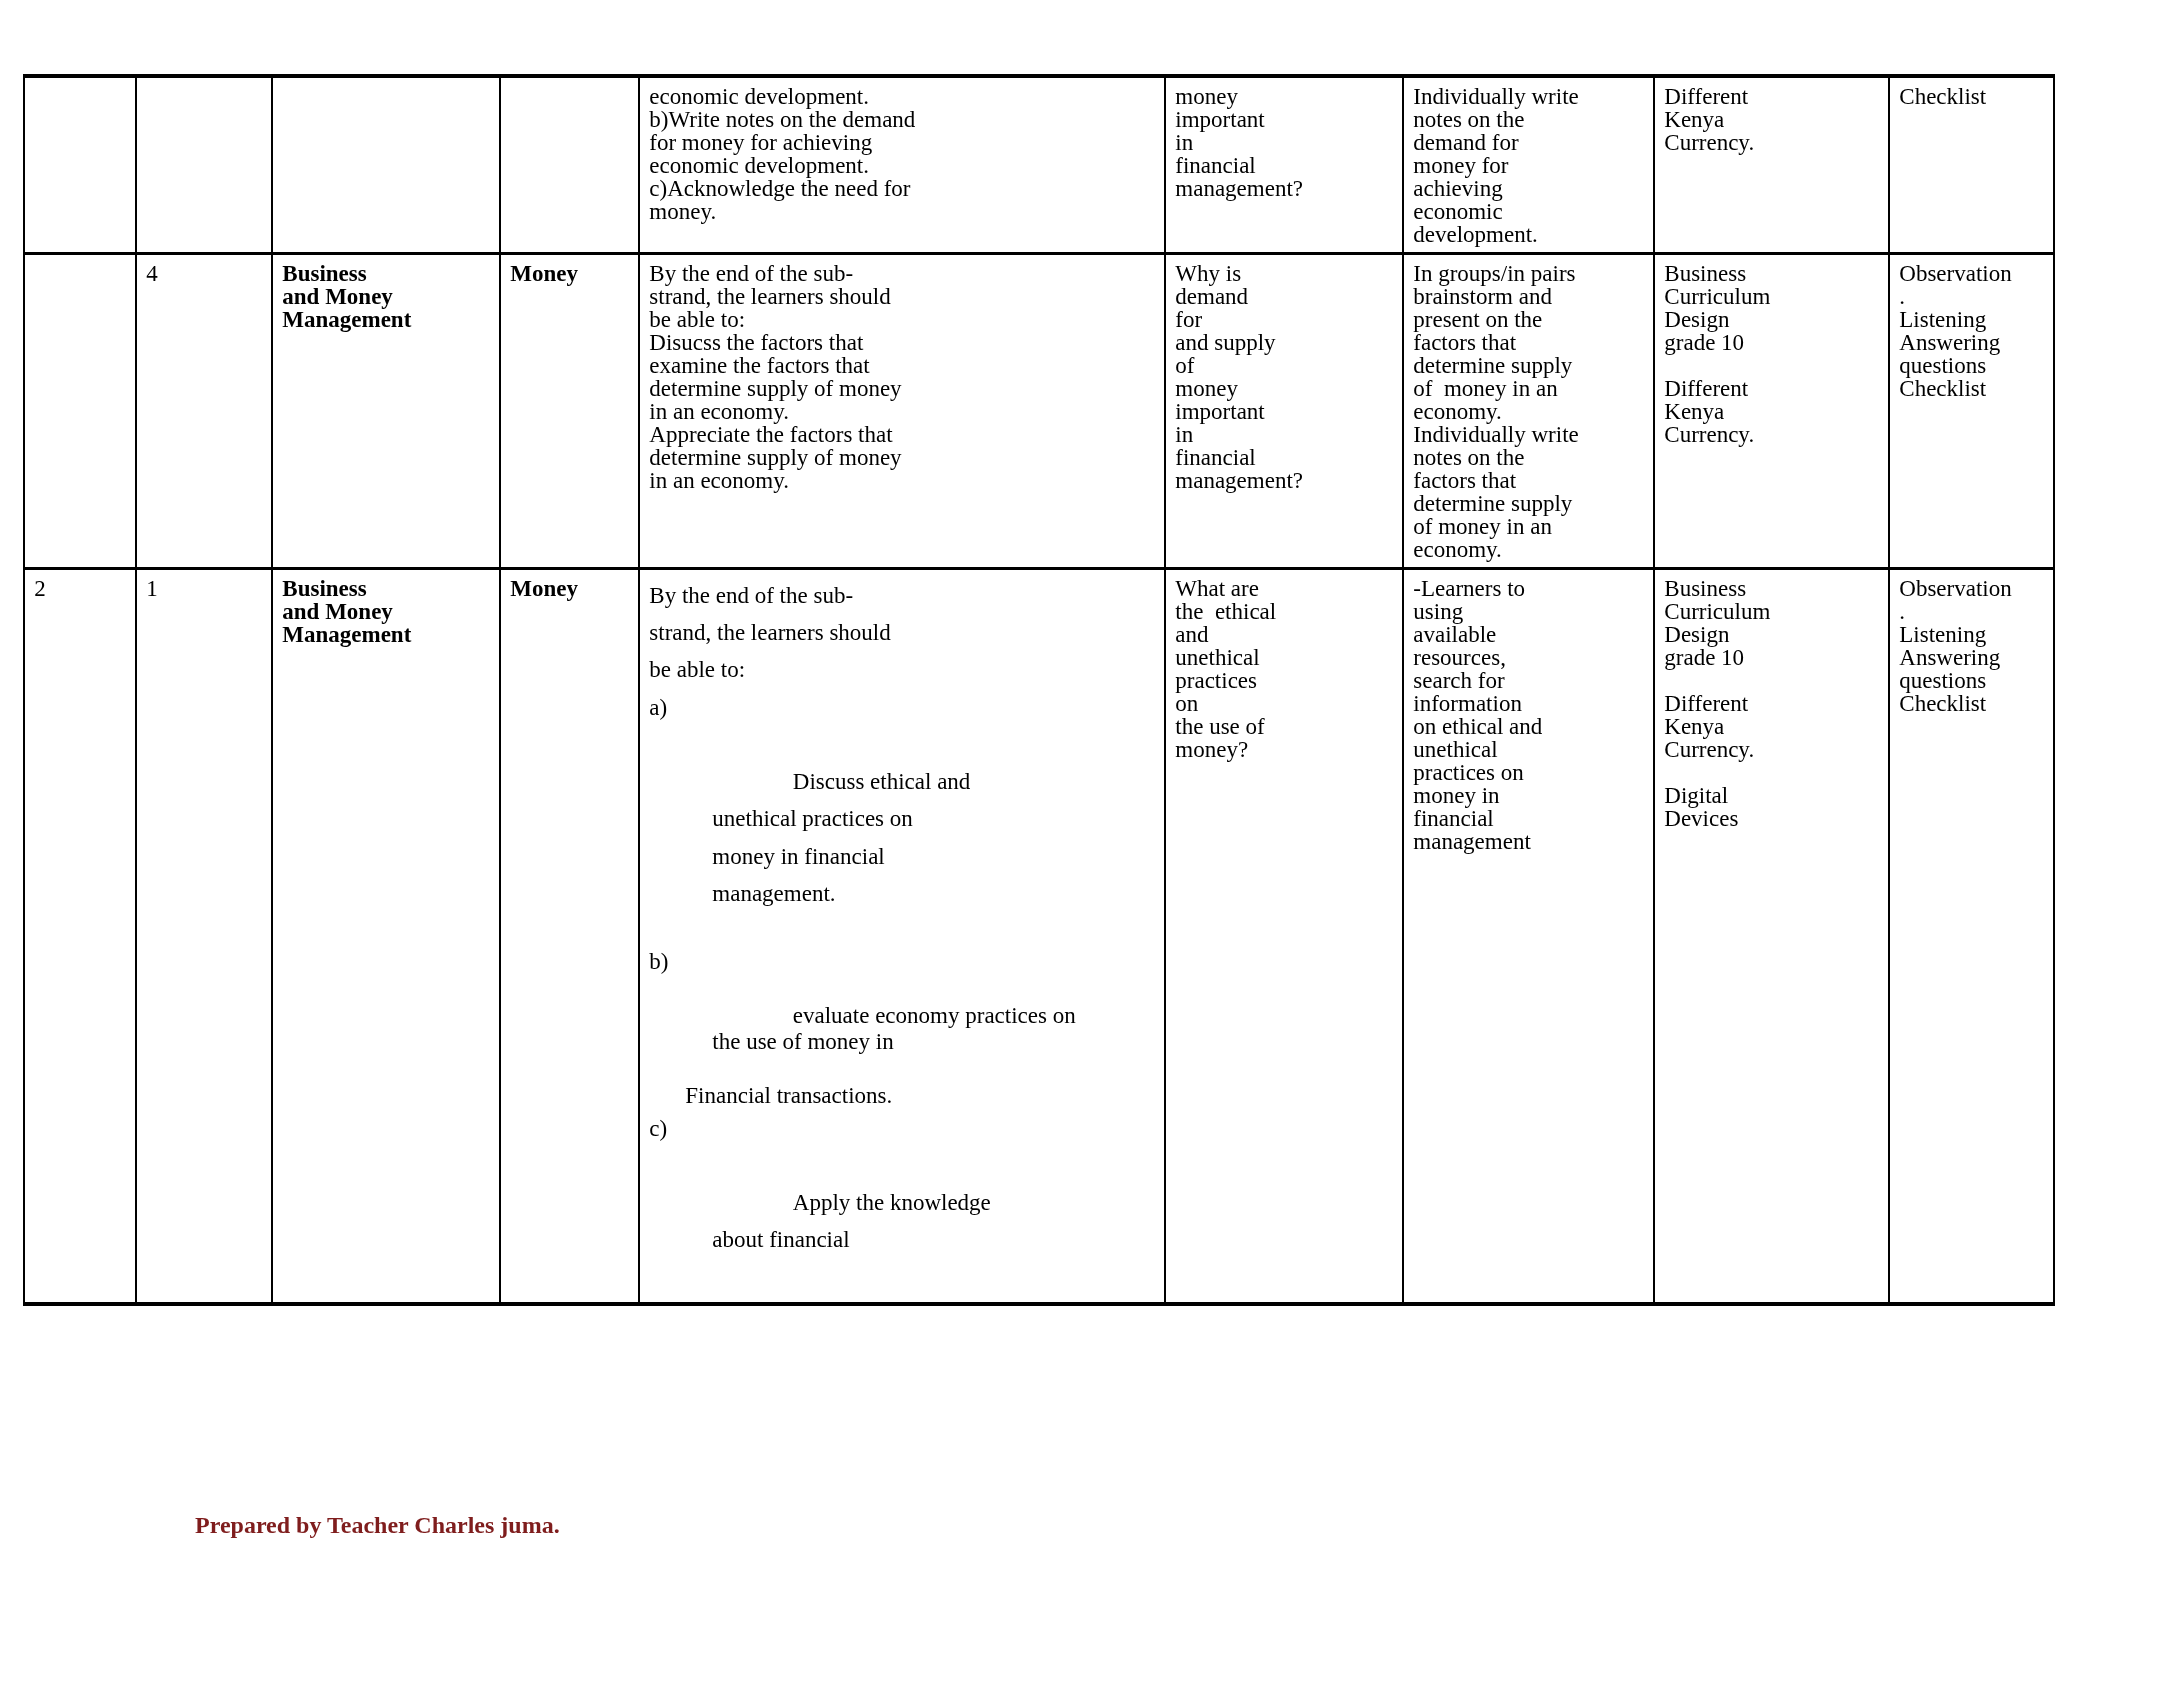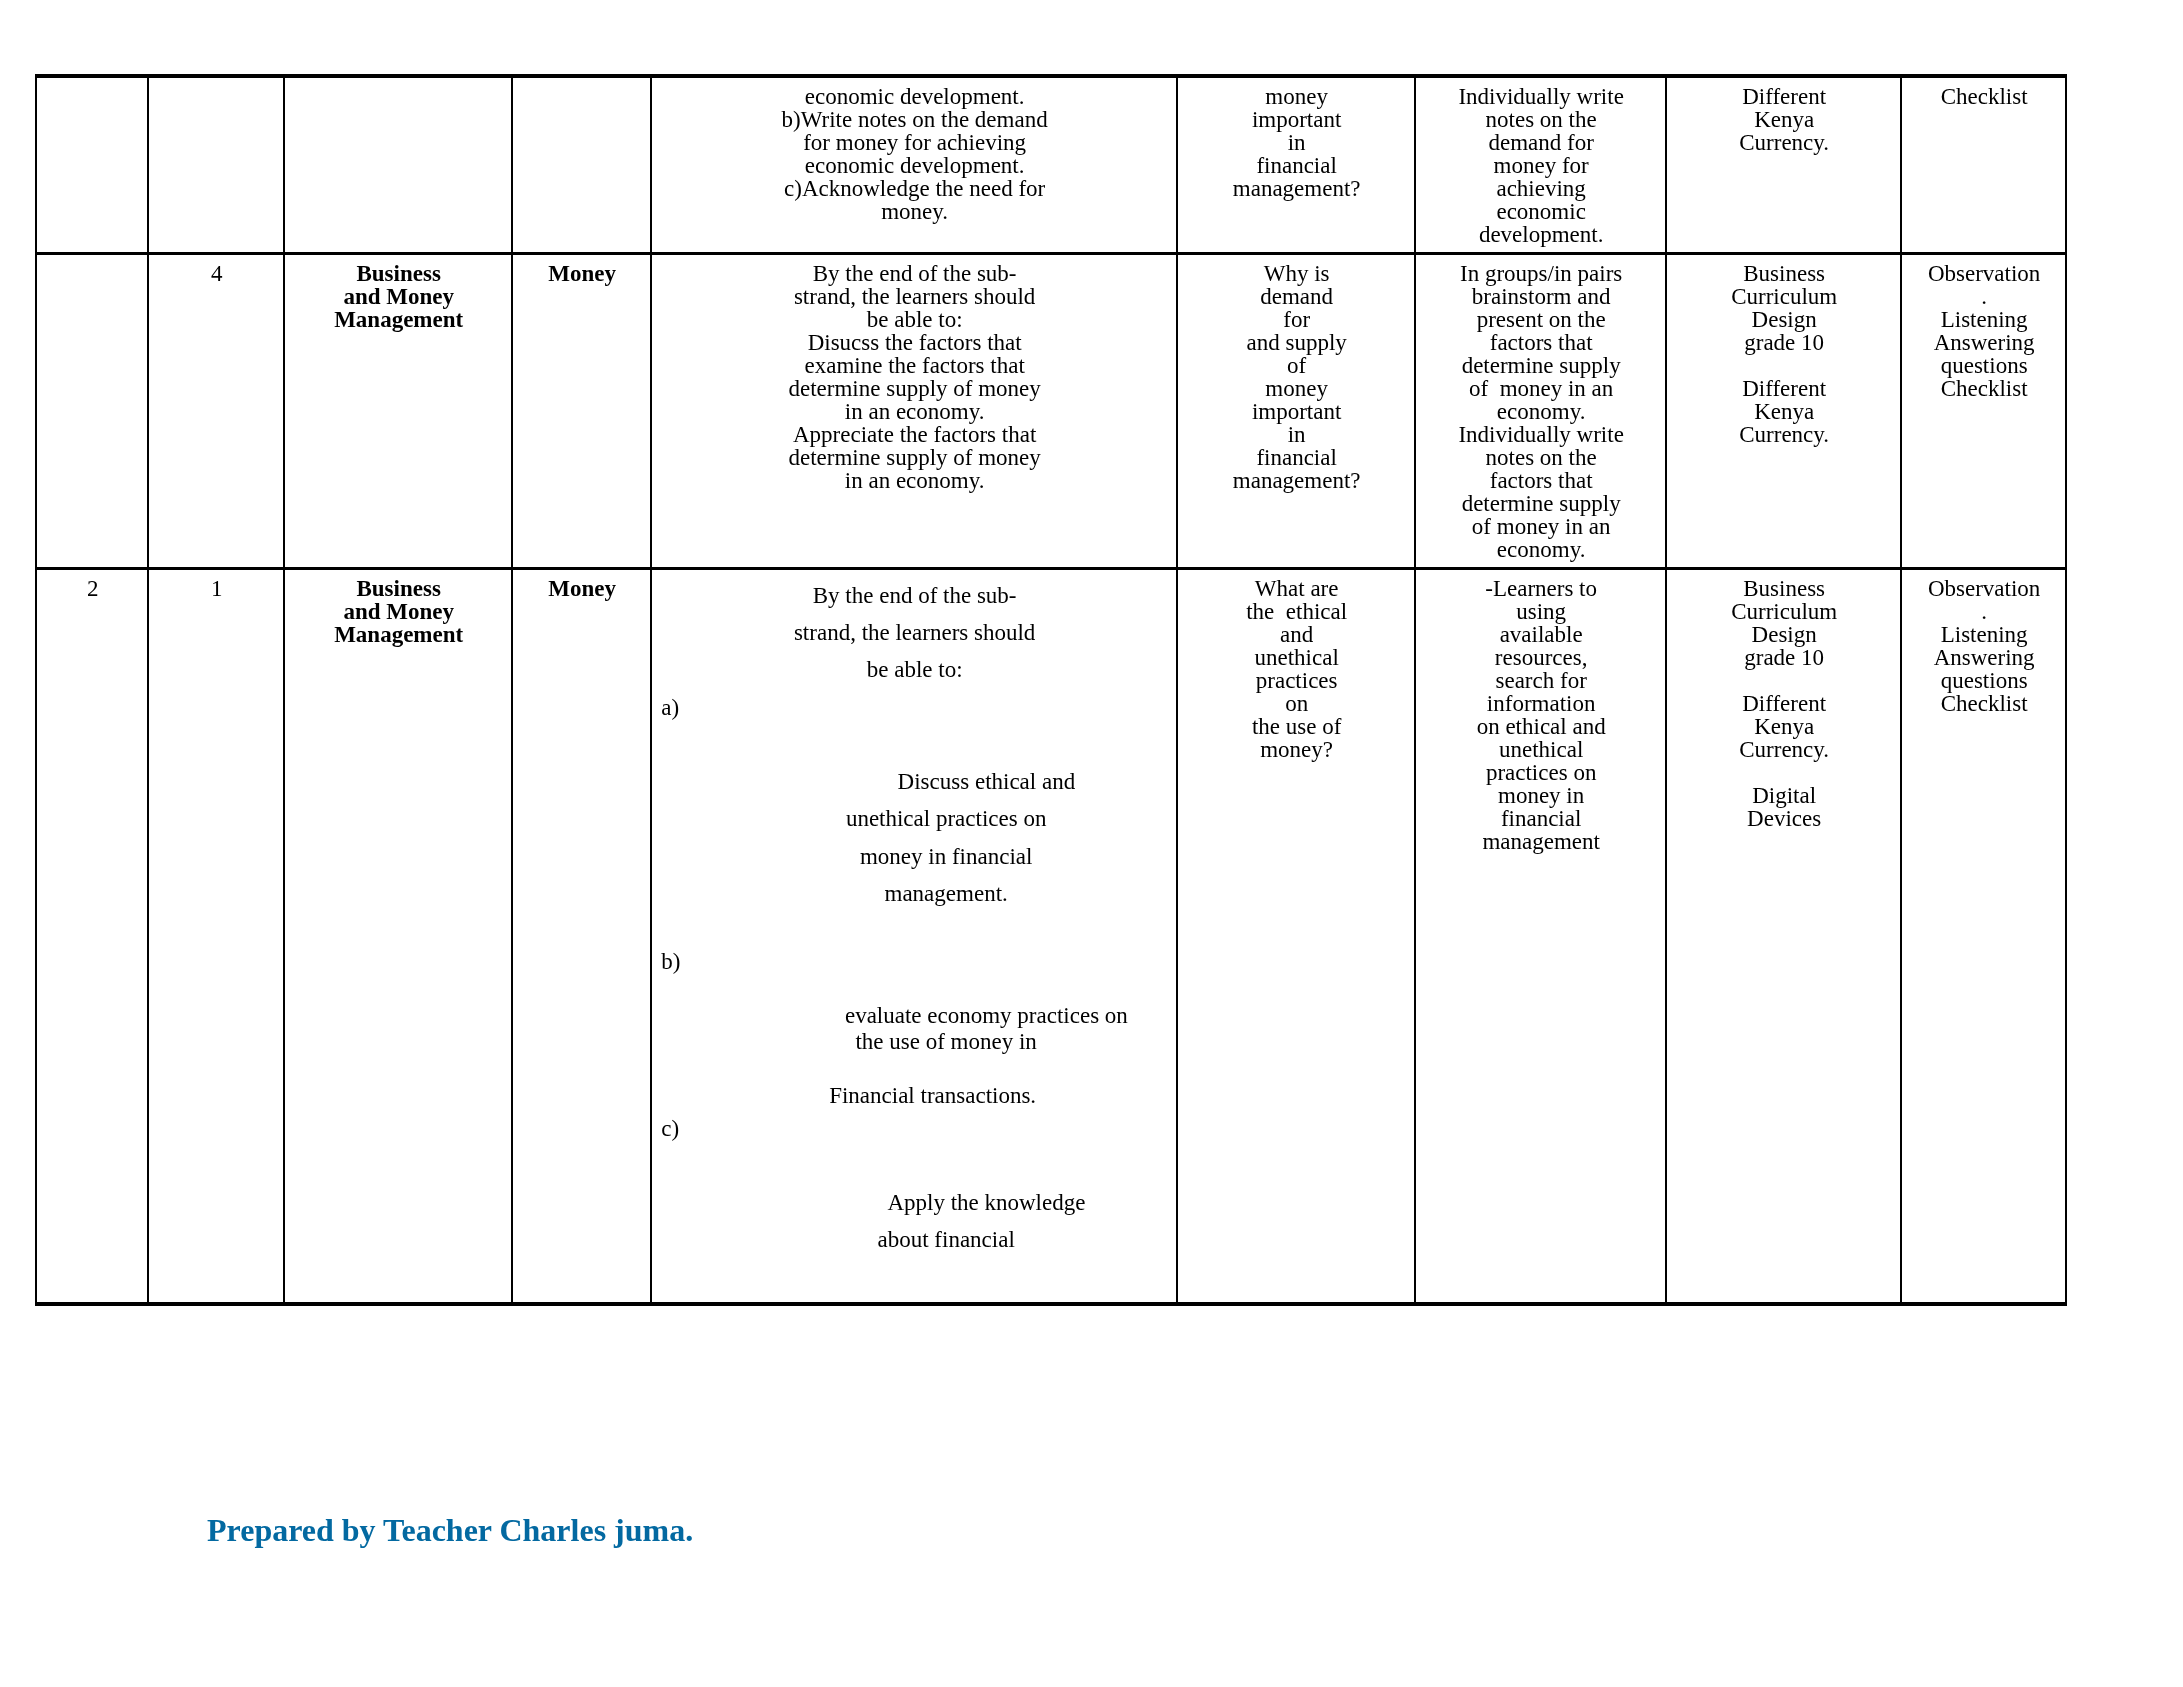--- a/index.html
+++ b/index.html
@@ -11,25 +11,24 @@
     width: 2183px;
     height: 1687px;
     font-family: "Liberation Serif", "DejaVu Serif", serif;
     color: #000000;
     position: relative;
     overflow: hidden;
   }
 
   .page {
     position: absolute;
-    top: 0; left: 12px;
+    top: 0; left: 0;
     width: 1772px;
     height: 1687px;
     background: #ffffff;
-    text-align: center;
   }
 
   
   .scheme-table {
     position: absolute;
     left: 23px;
     top: 74px;
     width: 2031px;
     border-collapse: collapse;
     table-layout: fixed;
@@ -94,23 +93,23 @@
   .flushline {
     white-space: pre-wrap;
     margin-left: 36px;
   }
 
   
   .footer-note {
     position: absolute;
     left: 195px;
     top: 1512px;
-    font-size: 32px;
+    font-size: 24px;
     font-weight: bold;
-    color: #0369a1;
+    color: #7f1d1d;
     letter-spacing: 0px;
     white-space: pre;
   }
 </style>
 </head>
 <body>
 
 <div class="page">
 
   <table class="scheme-table">

